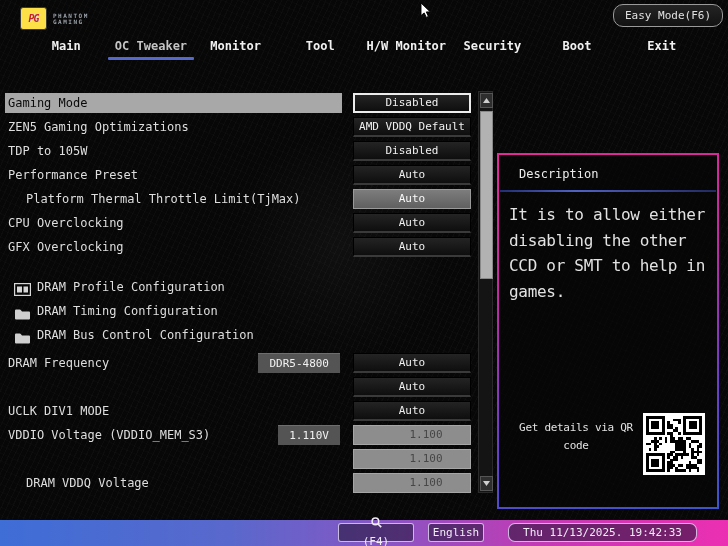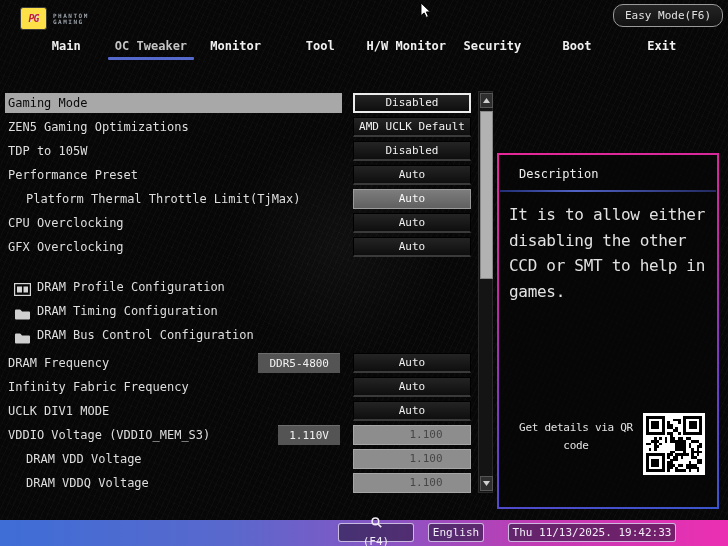--- a/index.html
+++ b/index.html
@@ -95,21 +95,21 @@
     position:absolute;left:0;right:0;bottom:0;height:26px;
     background:linear-gradient(90deg,#3e6ed6 0%,#5a68cc 32%,#8656c4 52%,#c23bb4 74%,#ec2fb2 100%);
   }
   .footer-btn{
     position:absolute;top:3px;height:19px;box-sizing:border-box;
     background:rgba(28,16,48,0.55);border:1px solid rgba(232,222,252,0.8);border-radius:3px;
     color:#f2ecf8;font-size:11px;display:flex;align-items:center;justify-content:center;gap:4px;cursor:pointer;flex-direction:column;
   }
   .search-btn{left:338px;width:76px;}
   .lang-btn{left:428px;width:56px;}
-  .datetime{left:508px;width:168px;cursor:default;}
+  .datetime{left:508px;width:189px;cursor:default;border-radius:7px;}
   
   .cursor{position:absolute;left:420px;top:2px;pointer-events:none;z-index:50;}
   .watermark{position:absolute;left:230px;top:130px;width:220px;height:230px;
     background:radial-gradient(closest-side,rgba(255,255,255,0.035),transparent);pointer-events:none;}
 </style>
 </head>
 <body>
 
 <div id="screen">
 
@@ -136,21 +136,21 @@
       <div class="tab">Exit</div>
     </nav>
 
   <div id="rows">
       <div class="row">
         <div class="label-bar selected">Gaming Mode</div>
         <div class="value value-selected">Disabled</div>
       </div>
       <div class="row">
         <div class="label-bar">ZEN5 Gaming Optimizations</div>
-        <div class="value">AMD UCLK Default</div>
+        <div class="value">AMD VDDQ Default</div>
       </div>
       <div class="row">
         <div class="label-bar">TDP to 105W</div>
         <div class="value">Disabled</div>
       </div>
       <div class="row">
         <div class="label-bar">Performance Preset</div>
         <div class="value">Auto</div>
       </div>
       <div class="row">
@@ -186,34 +186,32 @@
           </svg></span>
         <span class="sublabel">DRAM Bus Control Configuration</span>
       </div>
       <div style="height: 4px;"></div>
       <div class="row">
         <div class="label-bar">DRAM Frequency</div>
         <div class="chip">DDR5-4800</div>
         <div class="value">Auto</div>
       </div>
       <div class="row">
-        <div class="label-bar">Infinity Fabric Frequency</div>
         <div class="value">Auto</div>
       </div>
       <div class="row">
         <div class="label-bar">UCLK DIV1 MODE</div>
         <div class="value">Auto</div>
       </div>
       <div class="row">
         <div class="label-bar">VDDIO Voltage (VDDIO_MEM_S3)</div>
         <div class="chip">1.110V</div>
         <div class="value value-disabled">1.100</div>
       </div>
       <div class="row">
-        <div class="label-bar indent">DRAM VDD Voltage</div>
         <div class="value value-disabled">1.100</div>
       </div>
       <div class="row">
         <div class="label-bar indent">DRAM VDDQ Voltage</div>
         <div class="value value-disabled">1.100</div>
       </div>
     </div>
 
   <div class="scrollbar">
     <div class="scroll-btn scroll-up">

